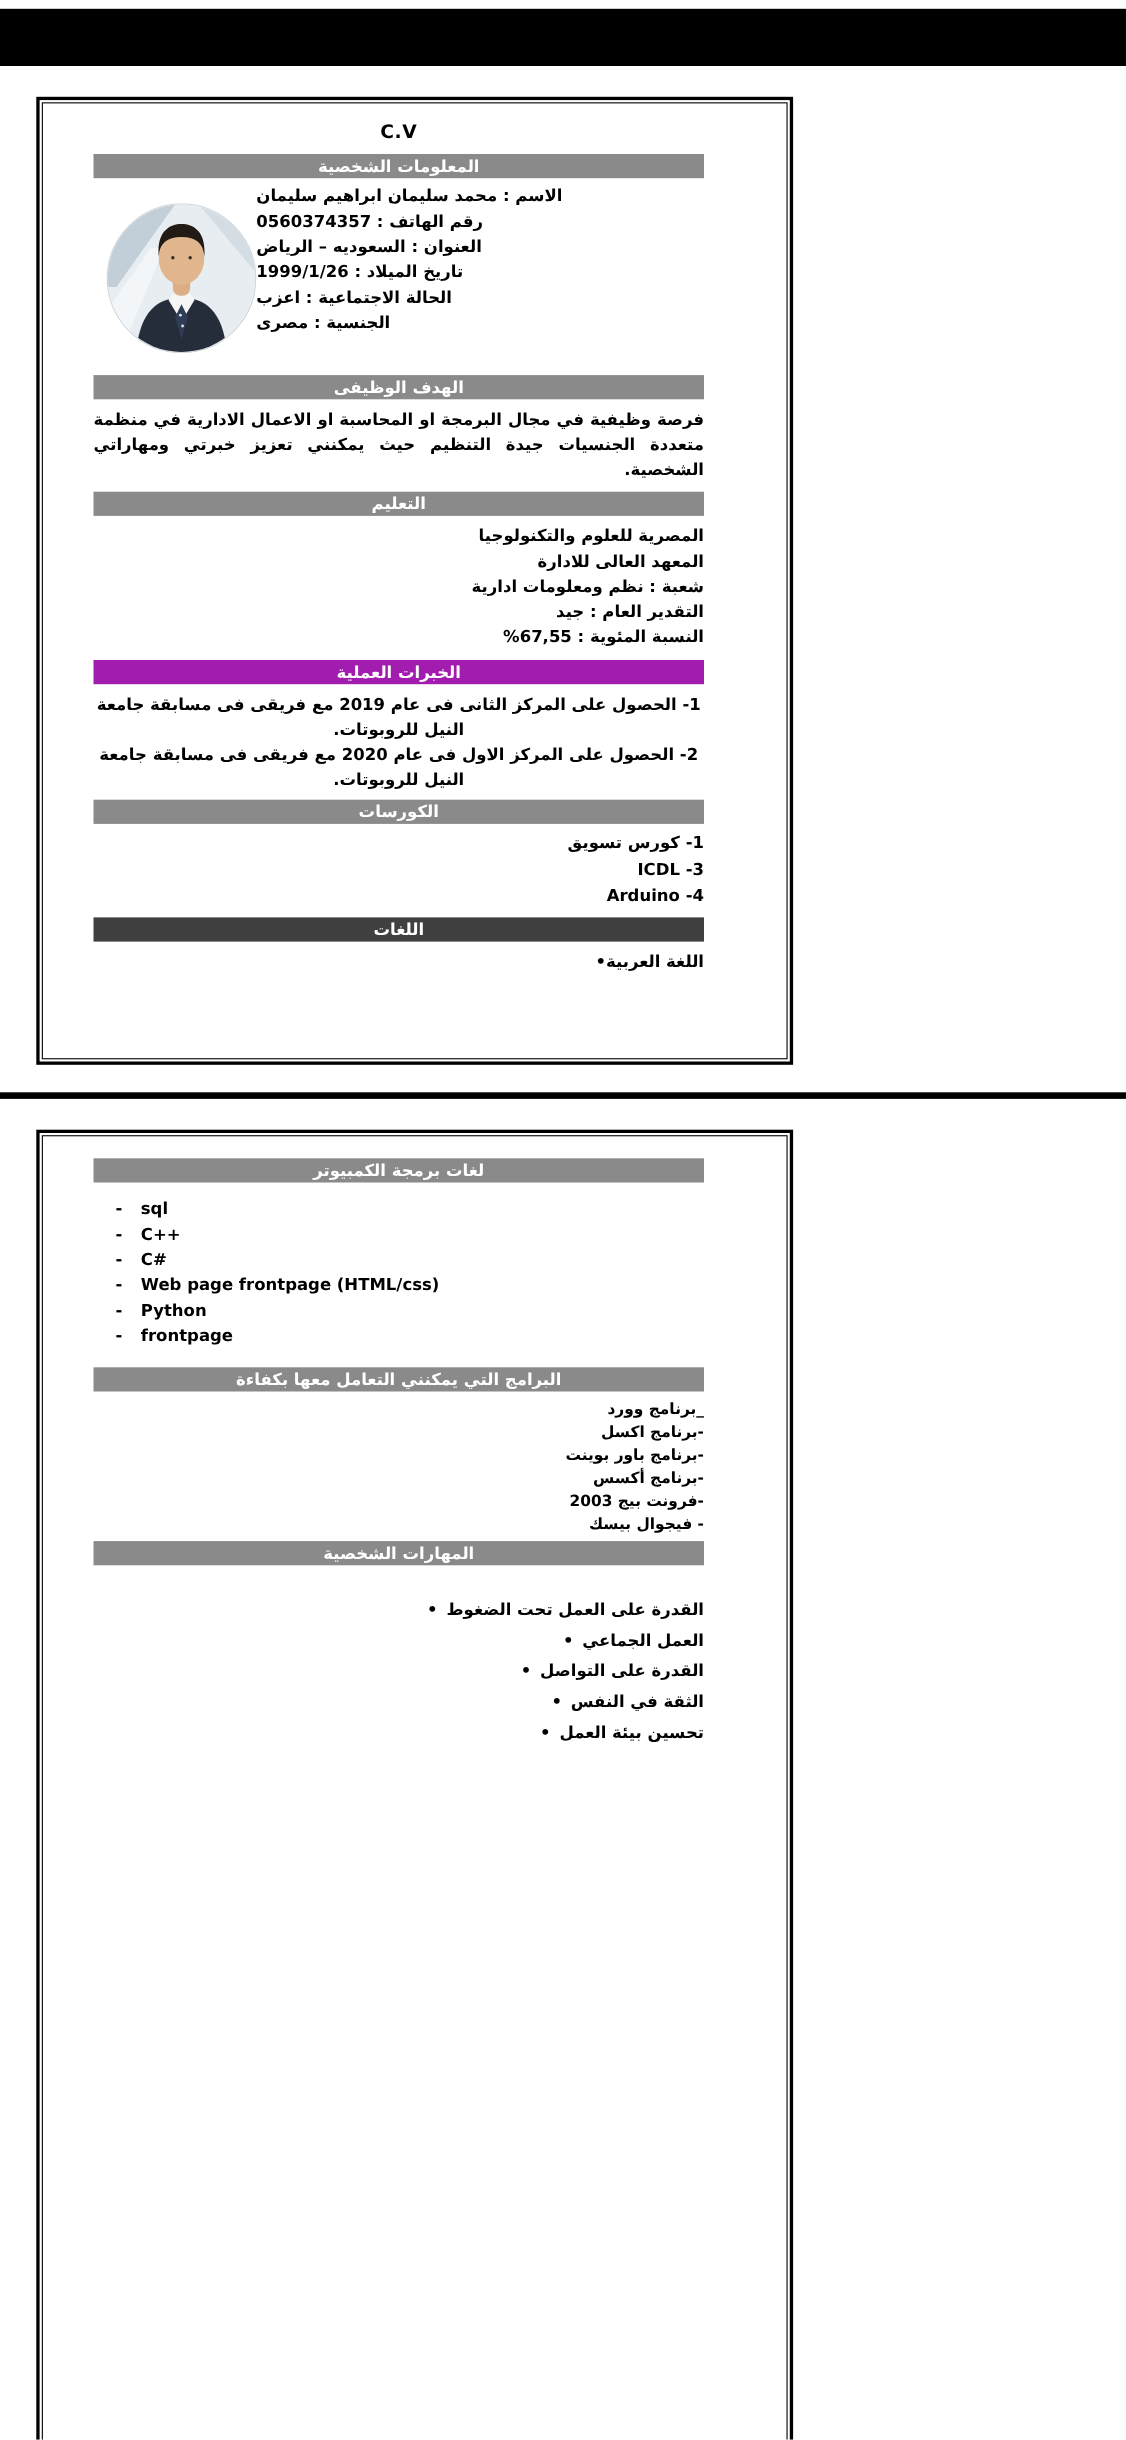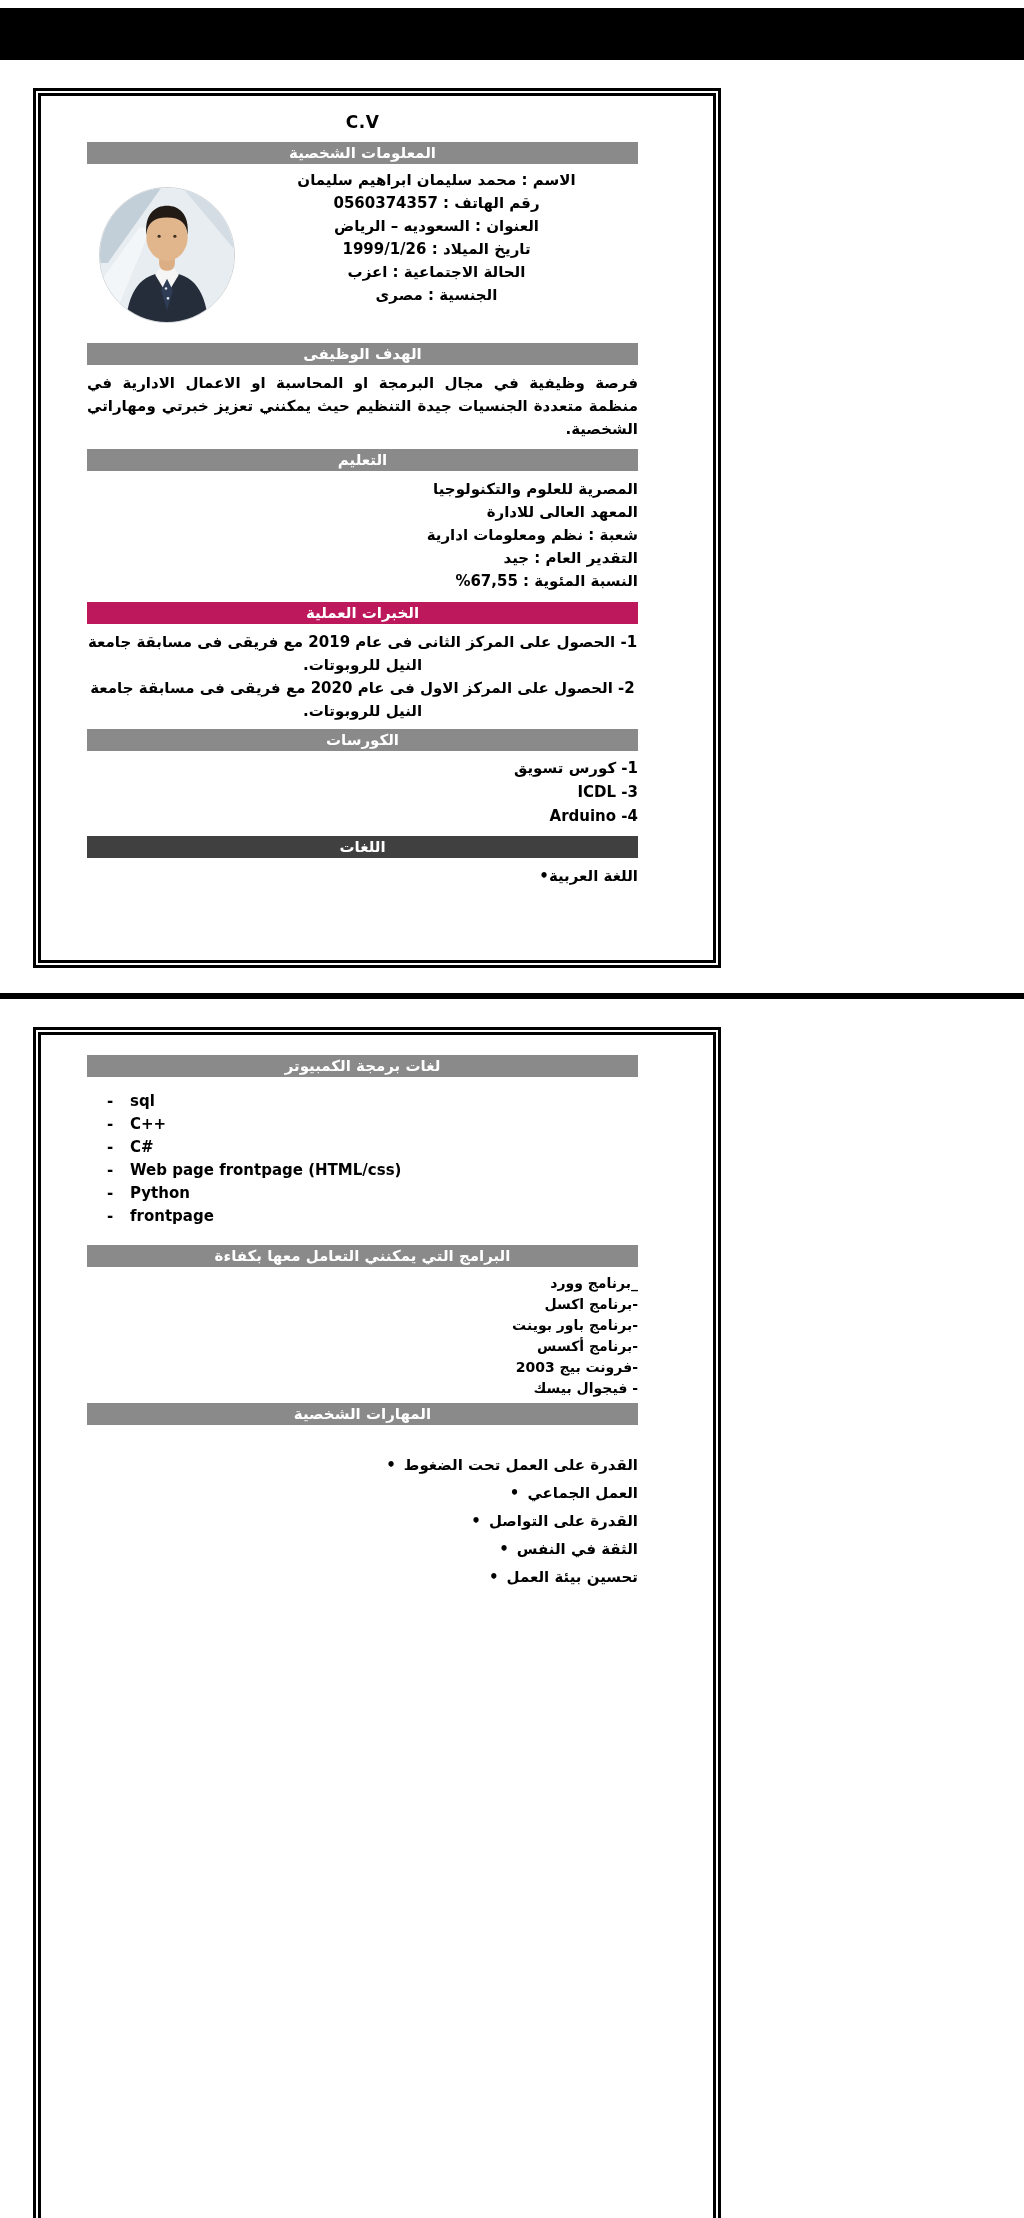--- a/index.html
+++ b/index.html
@@ -4,32 +4,32 @@
 <style>
   * { margin:0; padding:0; box-sizing:border-box; }
   html,body { background:#ffffff; }
   body { font-family:"DejaVu Sans", sans-serif; color:#000; }
   .canvas { position:relative; width:1024px; height:2218px; background:#fff; overflow:hidden; margin:0 auto; }
 
   .top-bar { position:absolute; left:0; top:8px; width:1024px; height:52px; background:#000; }
   .page-divider { position:absolute; left:0; top:993px; width:1024px; height:6px; background:#000; }
 
   .page { position:absolute; left:33px; width:688px; background:#fff; border:3px solid #000; padding:2px; font-weight:700; }
-  .page-inner { border:3px solid #f9a8d4; width:100%; height:100%; padding:0 75px 0 46px; overflow:hidden; }
+  .page-inner { border:1px solid #f9a8d4; width:100%; height:100%; padding:0 75px 0 46px; overflow:hidden; }
   .page1 { top:88px; height:880px; }
   .page2 { top:1027px; height:1250px; }
 
   .cv-title { margin-top:16px; text-align:center; font-size:17px; font-weight:700; letter-spacing:0.5px; }
 
   .section-header { height:22px; line-height:22px; text-align:center; background:#8a8a8a; color:#fff; font-size:15px; font-weight:700; }
 
   .personal-row { display:flex; margin-top:5px; }
   .photo-wrap { width:136px; height:136px; margin:18px 0 0 12px; border-radius:50%; overflow:hidden; flex:0 0 auto; border:1px solid #cfd4d8; }
   .photo-wrap svg { display:block; }
-  .personal-lines { flex:1 1 auto; direction:rtl; text-align:center; font-size:15px; }
+  .personal-lines { flex:1 1 auto; direction:rtl; text-align:left; font-size:15px; }
   .info-line { line-height:23px; }
 
   .mt-obj-header { margin-top:20px; }
   .objective { margin-top:7px; direction:rtl; text-align:justify; font-size:15px; line-height:23px; }
 
   .mt-edu-header { margin-top:8px; }
   .edu-lines { margin-top:7px; direction:rtl; text-align:right; font-size:15px; }
   .edu-line { line-height:23px;text-align:right; }
 
   .mt-exp-header { margin-top:9px; }
@@ -106,21 +106,21 @@
 
       <div class="section-header mt-edu-header" style="background: rgb(138, 138, 138); color: rgb(255, 255, 255);">التعليم</div>
       <div class="edu-lines">
         <div class="edu-line">المصرية للعلوم والتكنولوجيا</div>
         <div class="edu-line">المعهد العالى للادارة</div>
         <div class="edu-line">شعبة : نظم ومعلومات ادارية</div>
         <div class="edu-line">التقدير العام : جيد</div>
         <div class="edu-line">النسبة المئوية : 67,55%</div>
       </div>
 
-      <div class="section-header mt-exp-header" style="background: #be185d; color: rgb(255, 255, 255);">الخبرات العملية</div>
+      <div class="section-header mt-exp-header" style="background: #a21caf; color: rgb(255, 255, 255);">الخبرات العملية</div>
       <div class="exp-items">
         <div class="exp-item">1- الحصول على المركز الثانى فى عام 2019 مع فريقى فى مسابقة جامعة النيل للروبوتات.</div>
         <div class="exp-item">2- الحصول على المركز الاول فى عام 2020 مع فريقى فى مسابقة جامعة النيل للروبوتات.</div>
       </div>
 
       <div class="section-header mt-course-header" style="background: rgb(138, 138, 138); color: rgb(255, 255, 255);">الكورسات</div>
       <div class="course-items">
         <div class="course-item">1- كورس تسويق</div>
         <div class="course-item">3- ICDL</div>
         <div class="course-item">4- Arduino</div>

